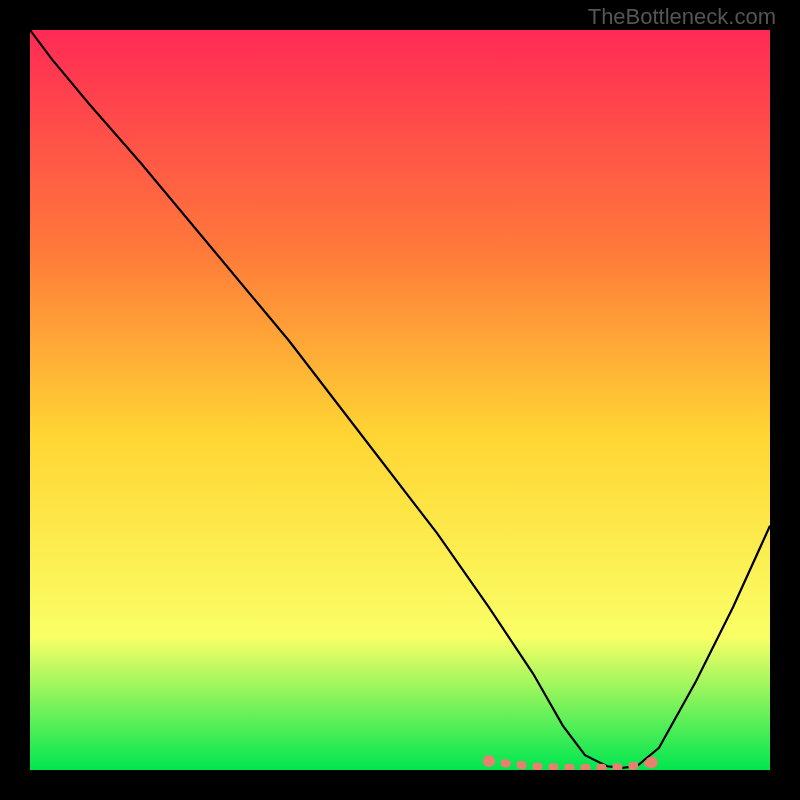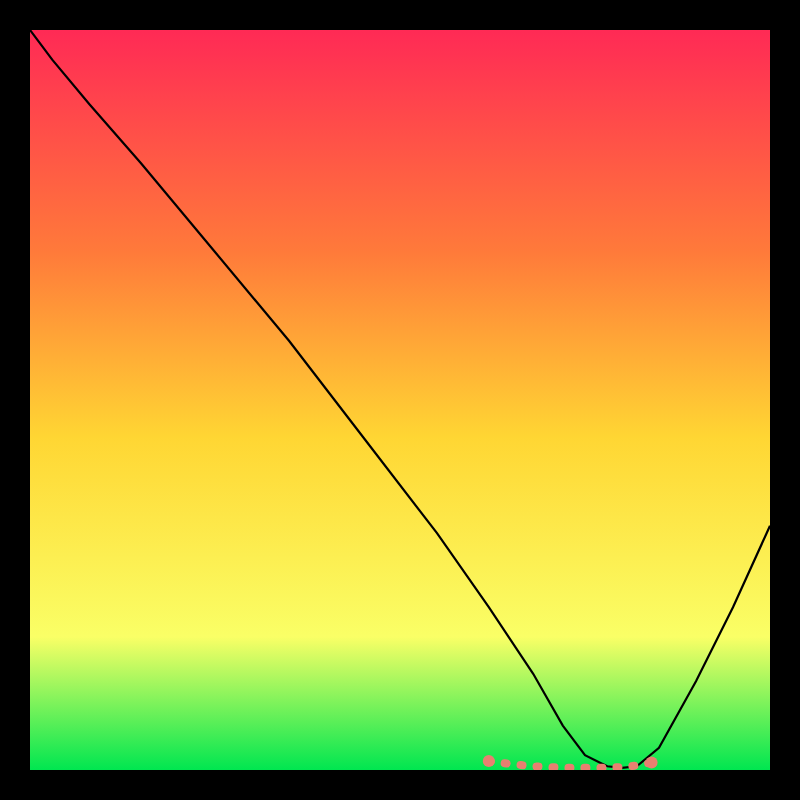--- a/index.html
+++ b/index.html
@@ -32,20 +32,21 @@
     height: 740px;
   }
   svg {
     display: block;
   }
 </style>
 </head>
 <body>
 
 <div class="container">
+  <div class="watermark">TheBottleneck.com</div>
 
   <div class="plot-area">
     <svg id="chart-svg" width="740" height="740" viewBox="0 0 740 740">
       <defs>
         <linearGradient id="bg-grad" x1="0" y1="0" x2="0" y2="1">
           <stop id="g0" offset="0%" stop-color="#ff2a55"></stop>
           <stop id="g1" offset="30%" stop-color="#ff7a3a"></stop>
           <stop id="g2" offset="55%" stop-color="#ffd633"></stop>
           <stop id="g3" offset="82%" stop-color="#faff66"></stop>
           <stop id="g4" offset="100%" stop-color="#00e650"></stop>

